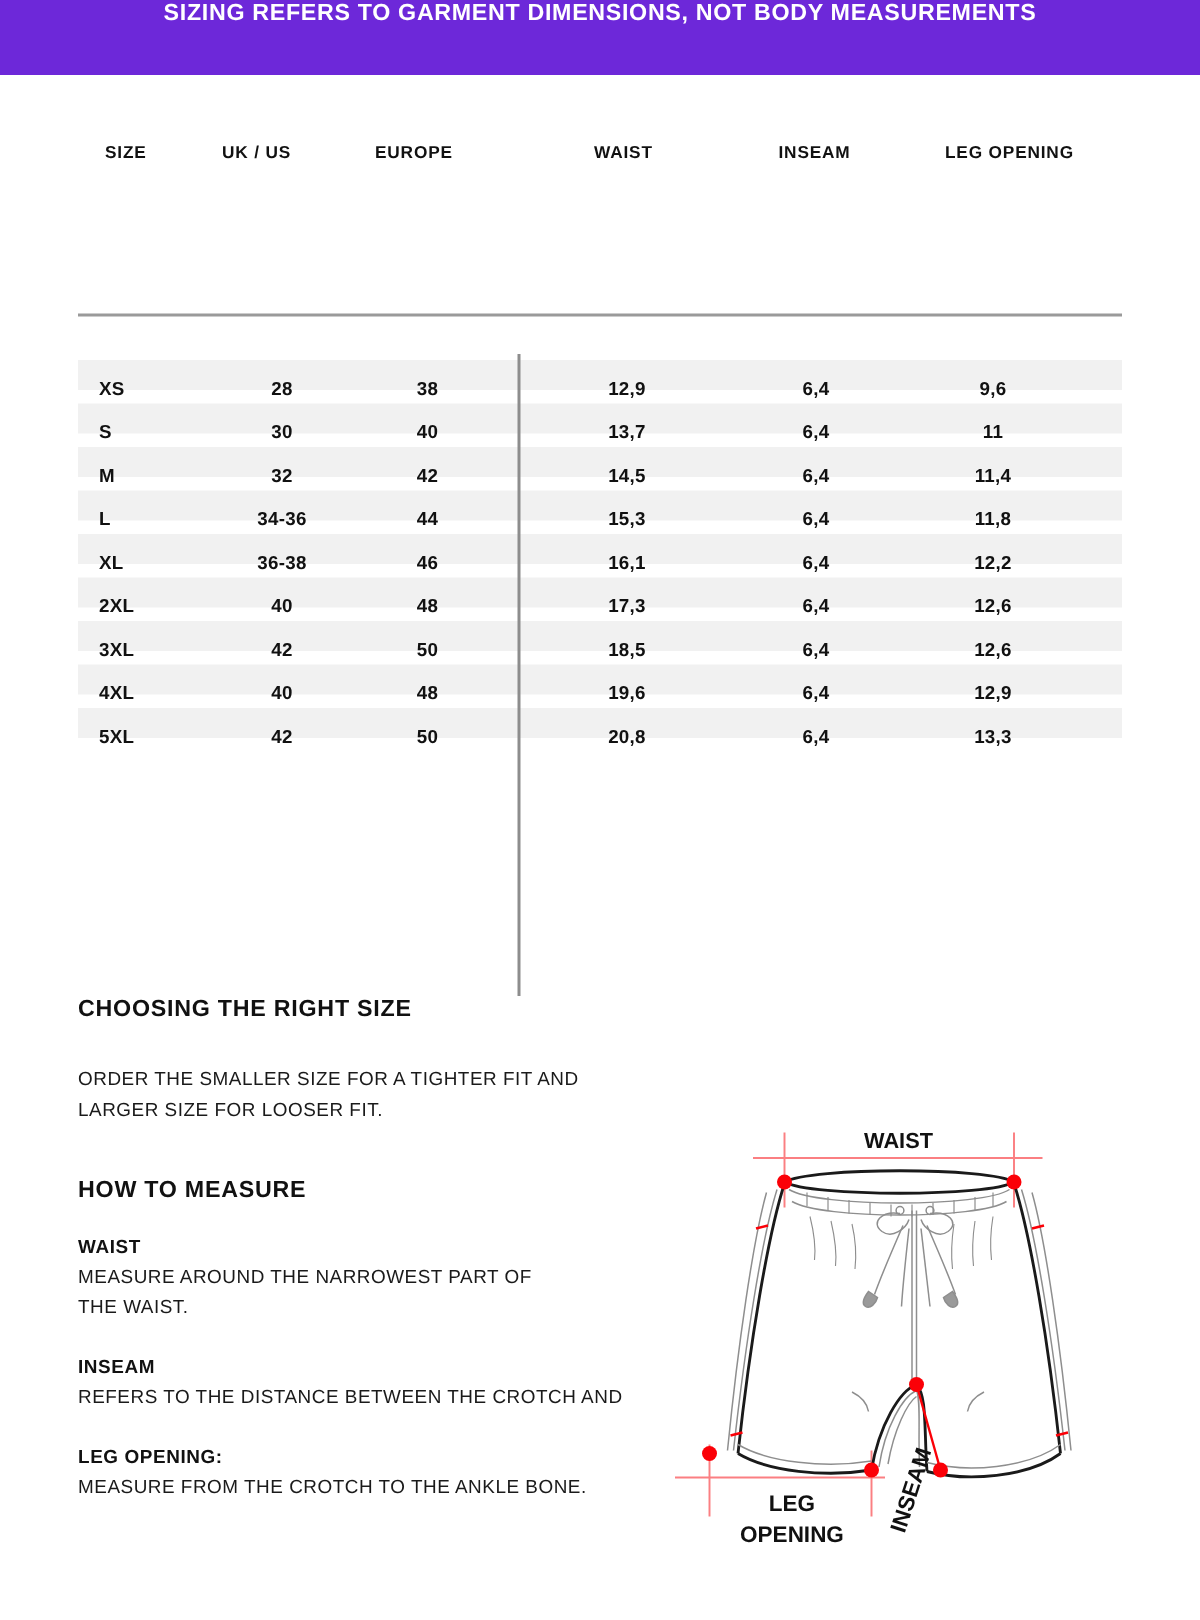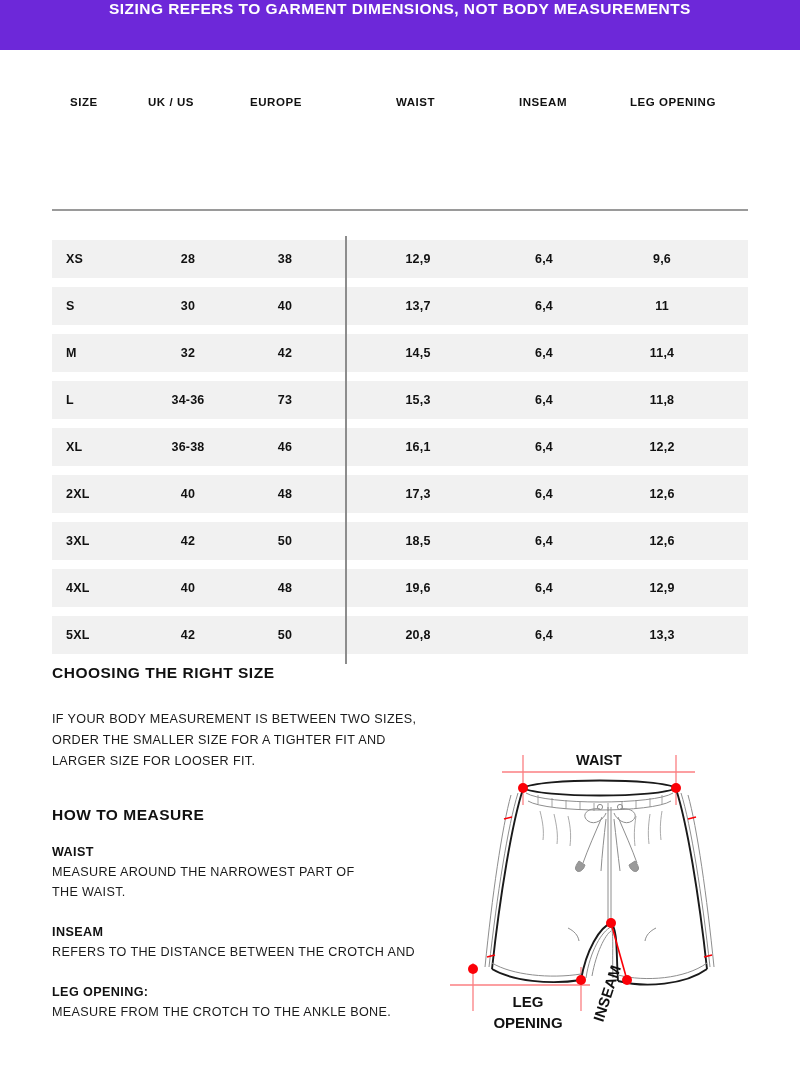--- a/index.html
+++ b/index.html
@@ -52,21 +52,21 @@
     background: #9a9a9a;
   }
 
   .rows {
     position: absolute;
     left: 52px; top: 190px;
     width: 696px;
   }
   .row {
     position: relative;
-    height: 38px;
+    height: 20px;
     margin-bottom: 9px;
     background: #f1f1f1;
   }
   .cell {
     position: absolute;
     top: 0; height: 38px;
     display: flex; align-items: center;
     font-size: 12.5px;
     font-weight: bold;
     color: #111;
@@ -157,21 +157,21 @@
           <div class="cell c-size">M</div>
           <div class="cell c-ukus">32</div>
           <div class="cell c-eu">42</div>
           <div class="cell c-waist">14,5</div>
           <div class="cell c-inseam">6,4</div>
           <div class="cell c-leg">11,4</div>
         </div>
         <div class="row">
           <div class="cell c-size">L</div>
           <div class="cell c-ukus">34-36</div>
-          <div class="cell c-eu">73</div>
+          <div class="cell c-eu">44</div>
           <div class="cell c-waist">15,3</div>
           <div class="cell c-inseam">6,4</div>
           <div class="cell c-leg">11,8</div>
         </div>
         <div class="row">
           <div class="cell c-size">XL</div>
           <div class="cell c-ukus">36-38</div>
           <div class="cell c-eu">46</div>
           <div class="cell c-waist">16,1</div>
           <div class="cell c-inseam">6,4</div>
@@ -211,21 +211,20 @@
         </div>
       </div>
 
     <div class="vdivider"></div>
   </div>
 
   <div class="lower">
 
     <div class="sec-title">CHOOSING THE RIGHT SIZE</div>
     <div class="gap-a"></div>
-    <div class="body-text">IF YOUR BODY MEASUREMENT IS BETWEEN TWO SIZES,</div>
     <div class="body-text">ORDER THE SMALLER SIZE FOR A TIGHTER FIT AND</div>
     <div class="body-text">LARGER SIZE FOR LOOSER FIT.</div>
 
     <div class="gap-b"></div>
     <div class="sec-title">HOW TO MEASURE</div>
     <div class="gap-c"></div>
 
     <div>
       <div class="def-term">WAIST</div>
       <div class="def-body">MEASURE AROUND THE NARROWEST PART OF</div>

